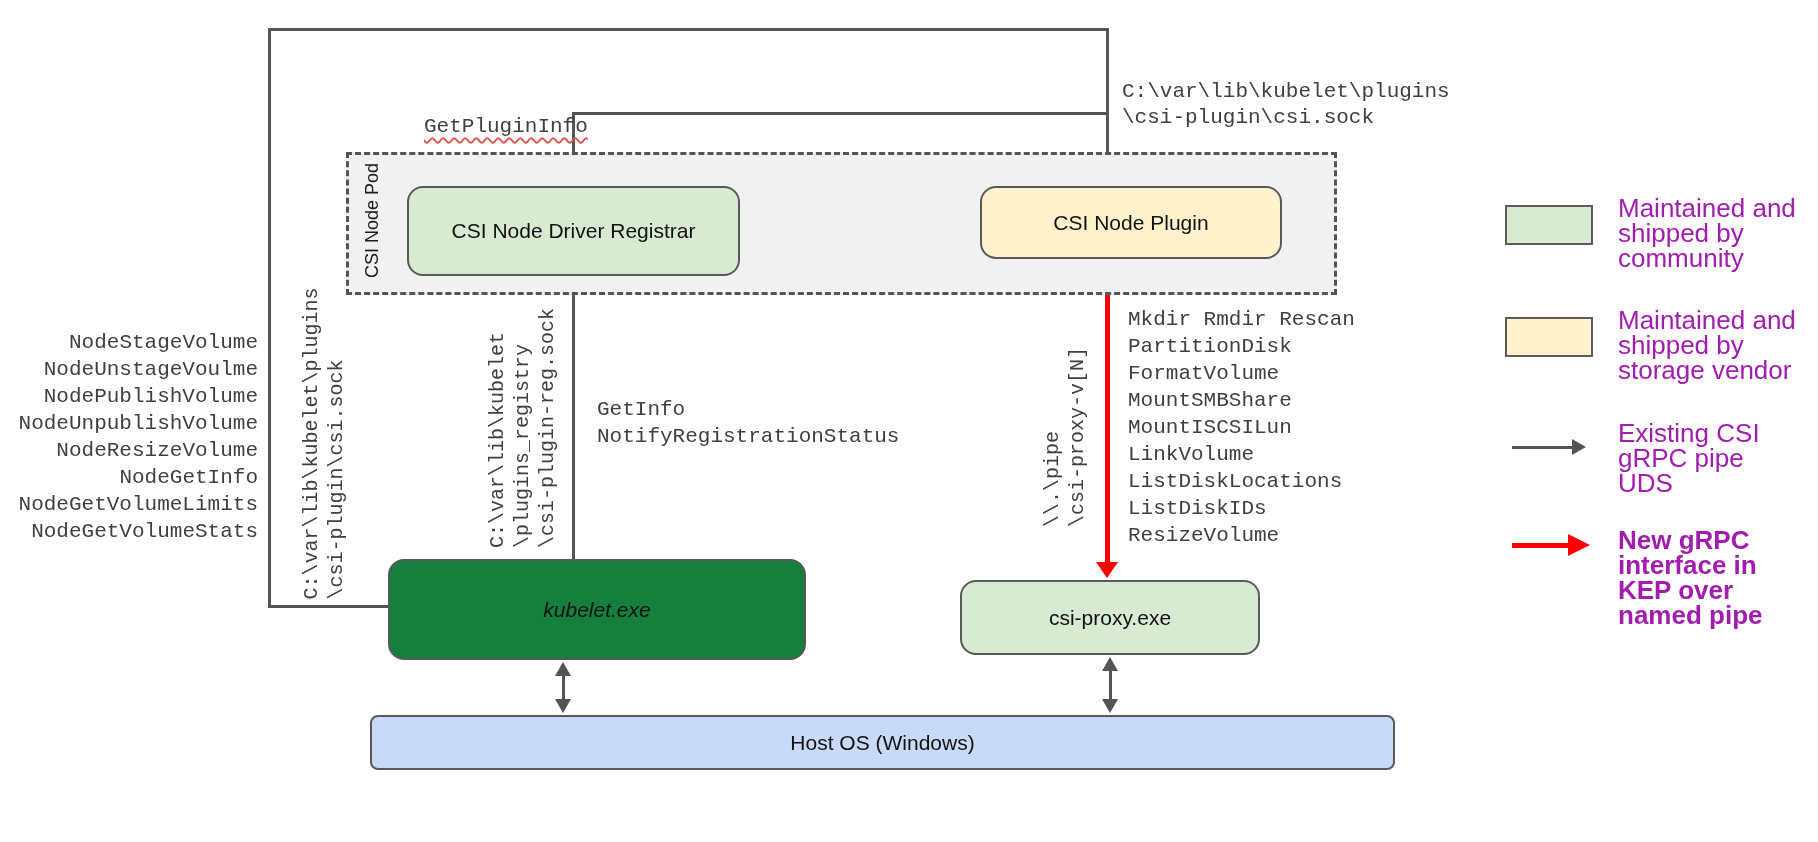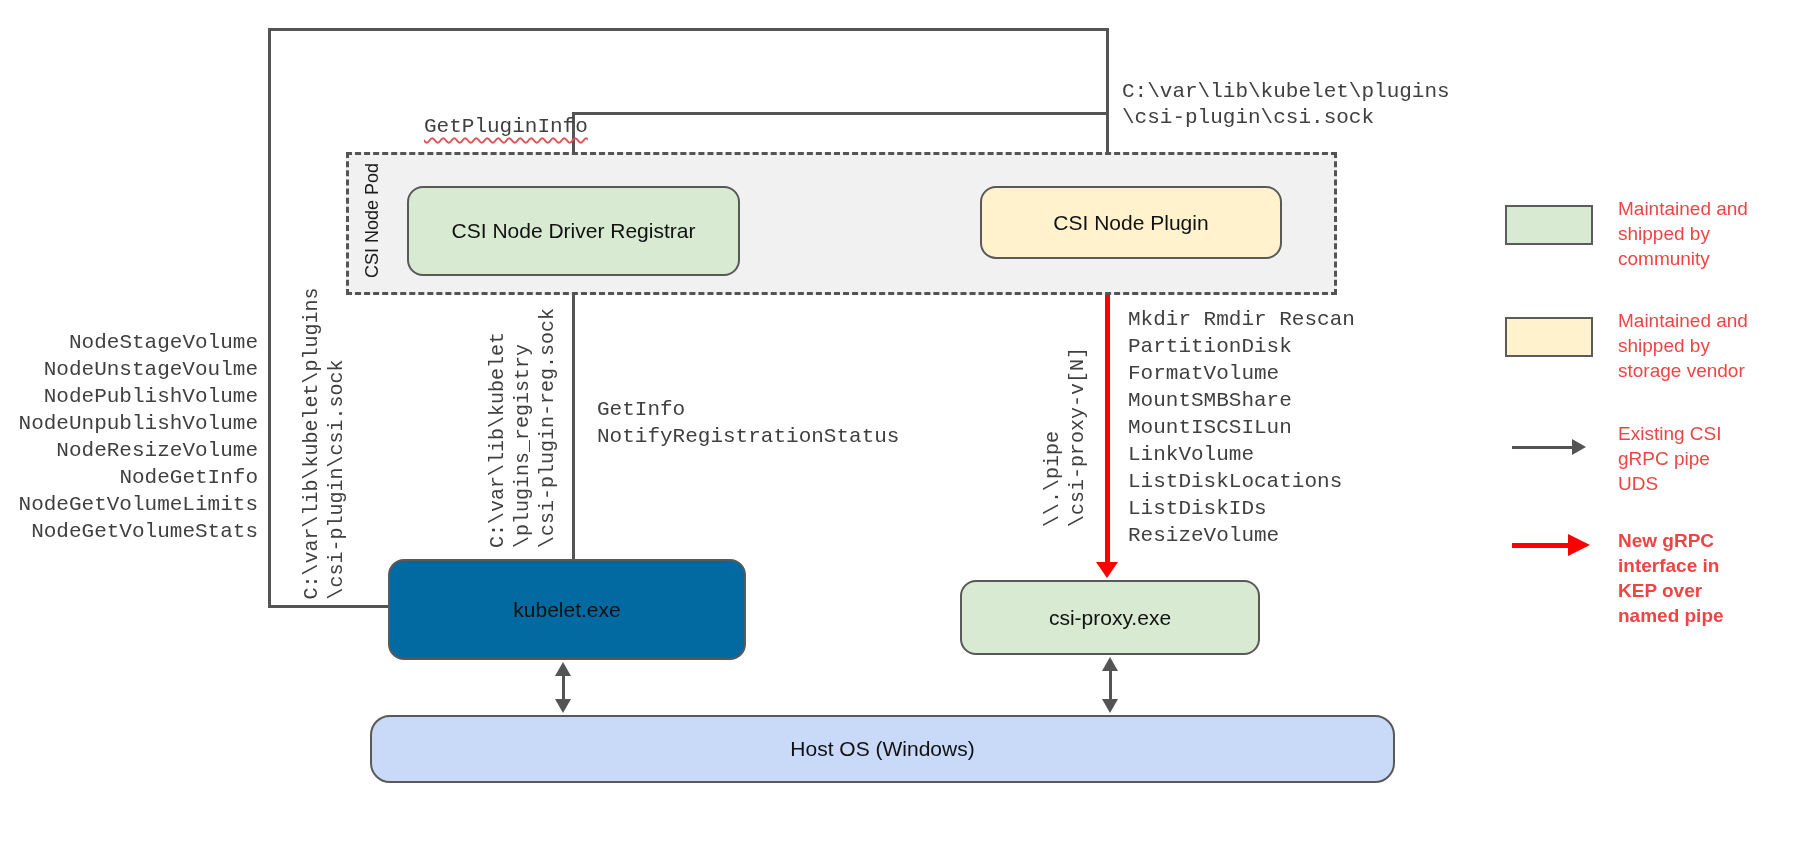--- a/index.html
+++ b/index.html
@@ -66,22 +66,22 @@
     text-align: center;
   }
   
   .legend-swatch {
     position: absolute;
     width: 88px; height: 40px;
     border: 2px solid #5b5b5b;
   }
   .legend-text {
     position: absolute;
-    font-size: 19px; line-height: 25px;
-    color: #ef4444;
+    font-size: 26px; line-height: 25px;
+    color: #a21caf;
     white-space: pre;
   }
 </style>
 </head>
 <body>
 
 <div class="canvas">
 
   <div class="gline" style="left:268px; top:28px; width:3px; height:580px;"></div>
   <div class="gline" style="left:268px; top:28px; width:841px; height:3px;"></div>
@@ -109,27 +109,27 @@
 
   <div class="pod" style="left: 346px; top: 152px; width: 991px; height: 143px; background-color: rgb(241, 241, 241);"></div>
   <div class="pod-label" style="left:317px; top:213px; width:110px; height:20px;">CSI Node Pod</div>
 
   <div class="node-box" style="left: 407px; top: 186px; width: 333px; height: 90px; background-color: rgb(217, 234, 211);">
     <span>CSI Node Driver Registrar</span>
   </div>
   <div class="node-box" style="left: 980px; top: 186px; width: 302px; height: 73px; background-color: rgb(255, 242, 204);">
     <span>CSI Node Plugin</span>
   </div>
-  <div class="node-box" style="left: 388px; top: 559px; width: 358px; height: 101px; background-color: #0369a1;">
+  <div class="node-box" style="left: 388px; top: 559px; width: 418px; height: 101px; background-color: #15803d; font-style: italic;">
     <span>kubelet.exe</span>
   </div>
   <div class="node-box" style="left: 960px; top: 580px; width: 300px; height: 75px; background-color: rgb(217, 234, 211); justify-content: center;">
     <span>csi-proxy.exe</span>
   </div>
-  <div class="node-box" style="left: 370px; top: 715px; width: 1025px; height: 68px; border-radius: 20px; background-color: rgb(201, 218, 248);">
+  <div class="node-box" style="left: 370px; top: 715px; width: 1025px; height: 55px; border-radius: 8px; background-color: rgb(201, 218, 248);">
     <span>Host OS (Windows)</span>
   </div>
 
   <div class="mono squiggle" style="left:390px; top:113px;margin-left:34px;">GetPluginInfo</div>
 
   <div class="mono" style="left:1122px; top:79px; line-height:26px;">C:\var\lib\kubelet\plugins
 \csi-plugin\csi.sock</div>
 
   <div class="mono" style="left:10px; top:329px; width:248px; text-align:right;">NodeStageVolume
 NodeUnstageVoulme

